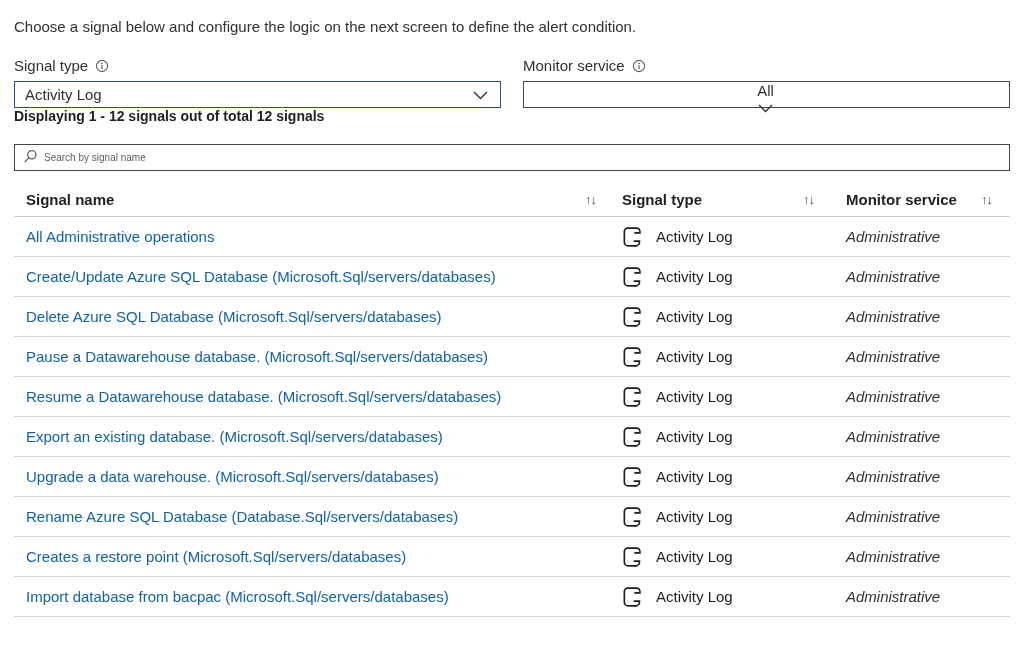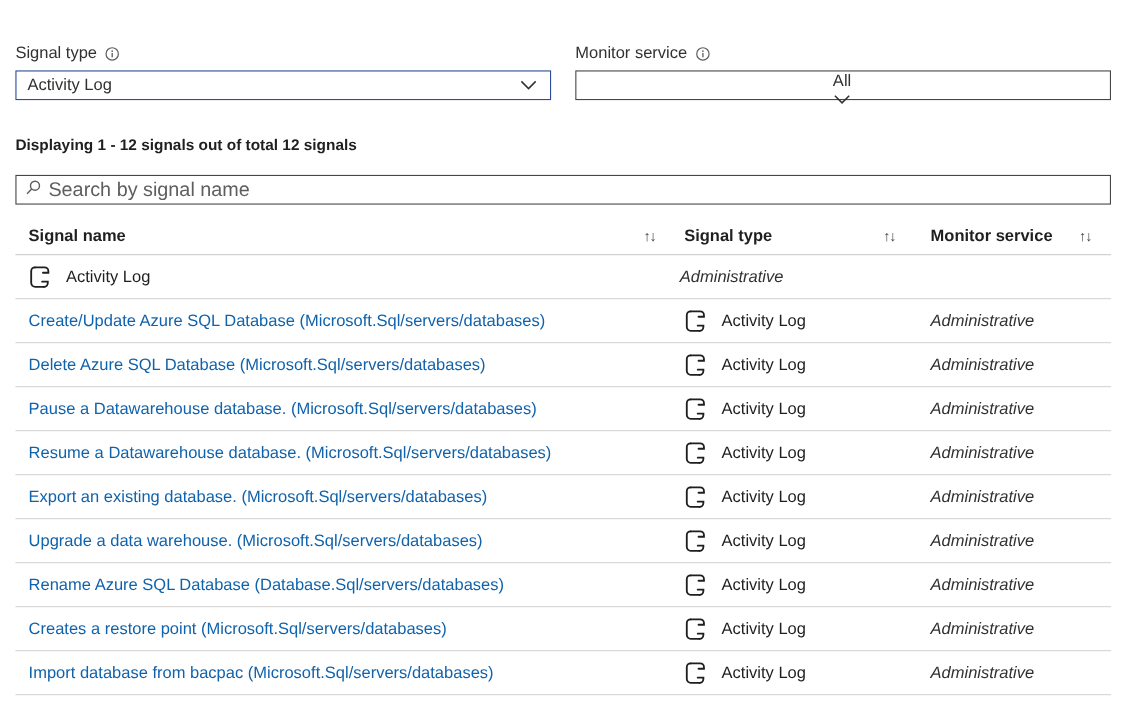--- a/index.html
+++ b/index.html
@@ -20,29 +20,29 @@
   .info-icon { display: inline-flex; cursor: pointer; }
   .select {
     margin-top: 7px; height: 27px;
     display: flex; align-items: center; justify-content: space-between;
     padding: 0 12px 0 10px; font-size: 15px; cursor: pointer;
     background: #fff;
   }
   .select.signal { border: 1.5px solid var(--signal-border, #2b4c9b); }
   .select.monitor { border: 1px solid var(--monitor-border, #484644); flex-direction: column; }
 
-  .summary { margin-top: 32px; font-size: 14px; font-weight: bold; color: #201f1e; }
+  .summary { font-size: 14px; font-weight: bold; color: #201f1e; }
 
   .search {
     margin-top: 20px; height: 27px;
     border: 1px solid var(--monitor-border, #484644);
     display: flex; align-items: center; gap: 6px; padding: 0 8px;
   }
   .search input {
-    border: none; outline: none; flex: 1; font-size: 18px;
+    border: none; outline: none; flex: 1; font-size: 10px;
     font-family: "Liberation Sans", sans-serif; color: var(--text, #323130);
   }
   .search input::placeholder { color: var(--muted, #605e5c); opacity: 1; }
 
   .table { margin-top: 12px; }
   .thead, .tr { display: grid; grid-template-columns: 596px 228px 172px; }
   .thead { height: 34px; align-items: center; border-bottom: 1px solid #cfcdcb; }
   .th {
     display: flex; align-items: center; justify-content: space-between;
     font-weight: bold; font-size: 15px; color: #201f1e; cursor: pointer;
@@ -58,20 +58,21 @@
   .td.name a.underline { }
   .td.type { display: flex; align-items: center; gap: 14px; padding-left: 12px; color: #201f1e; }
   .td.service { padding-left: 8px; color: var(--text, #323130); font-style: italic; }
   .scroll-icon { display: inline-flex; }
 </style>
 </head>
 <body>
 
 <div class="page">
 
+  <p class="intro">Choose a signal below and configure the logic on the next screen to define the alert condition.</p>
 
   <div class="filters">
     <div class="filter">
       <div class="filter-label-row">
         <span>Signal type</span>
         <span class="info-icon">
           <svg width="14" height="14" viewBox="0 0 14 14" fill="none">
             <circle cx="7" cy="7" r="5.6" stroke="#605e5c" stroke-width="1.1"></circle>
             <circle cx="7" cy="4.4" r="0.8" fill="#605e5c"></circle>
             <rect x="6.4" y="6.1" width="1.2" height="4" fill="#605e5c"></rect>
@@ -132,20 +133,23 @@
         <span>Signal type</span>
         <span class="sort">↑↓</span>
       </div>
       <div class="th c3">
         <span>Monitor service</span>
         <span class="sort">↑↓</span>
       </div>
     </div>
     <div class="tbody">
   <div class="tr">
+    <div class="td name">
+      <a href="#">All Administrative operations</a>
+    </div>
     <div class="td type">
       <span class="scroll-icon">
         <svg width="20" height="22" viewBox="0 0 19 21" fill="none" stroke="#201f1e" stroke-width="1.6" stroke-linecap="round">
           <path d="M5.5 2 H13.8 a3.3 3.3 0 0 1 3.3 3.3 V6.6 H12.4"></path>
           <path d="M5.5 2 A3.3 3.3 0 0 0 2.2 5.3 V15.4 A3.5 3.5 0 0 0 5.7 18.9 H13.2"></path>
           <path d="M13.2 18.9 A3.4 3.4 0 0 0 16.6 15.5 V14.4 H11.7"></path>
         </svg>
       </span>
       <span>Activity Log</span>
     </div>

